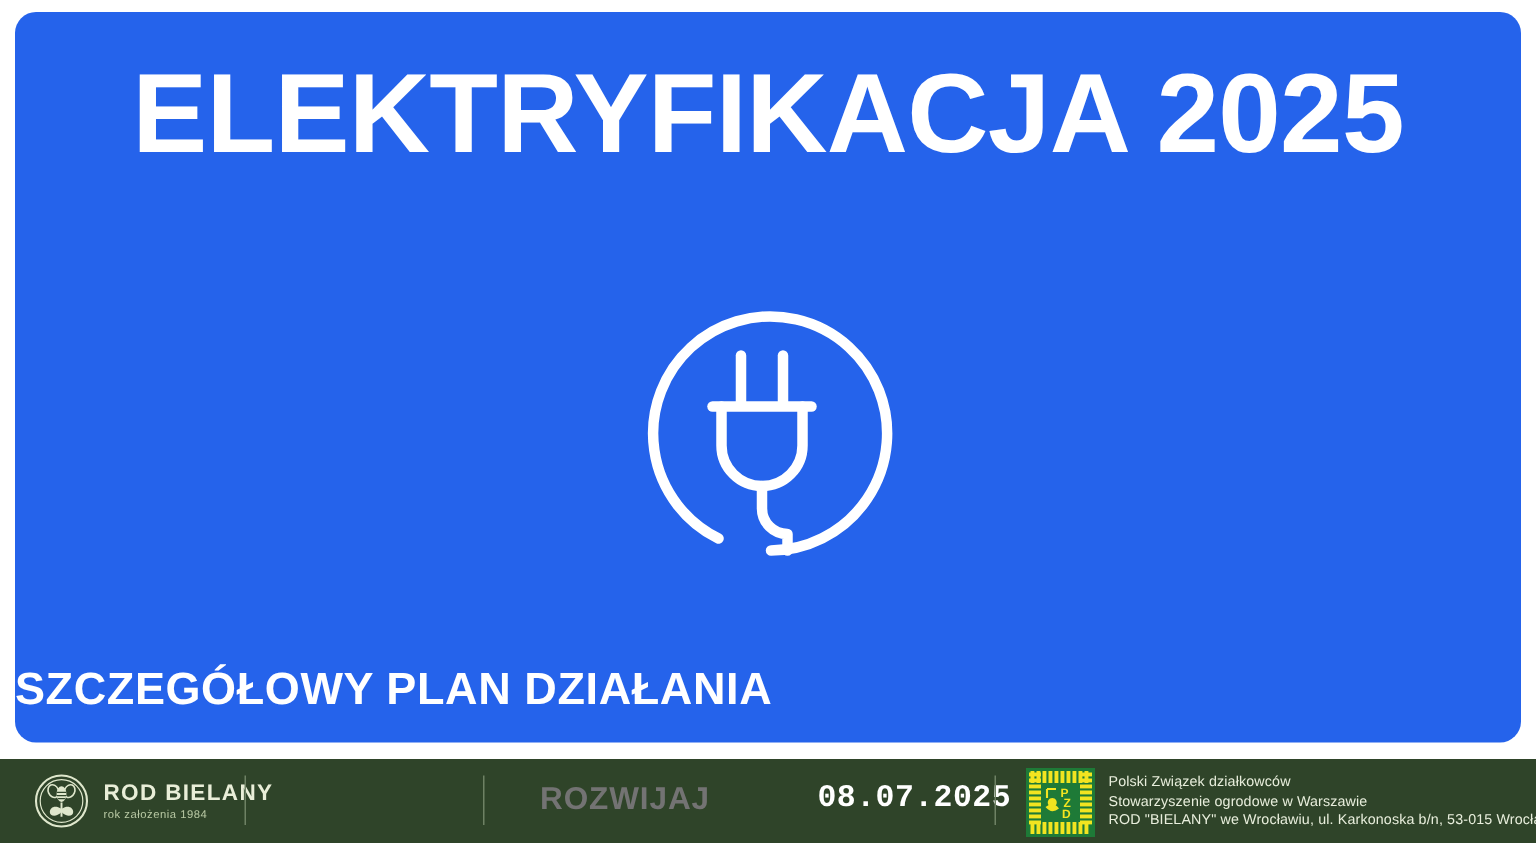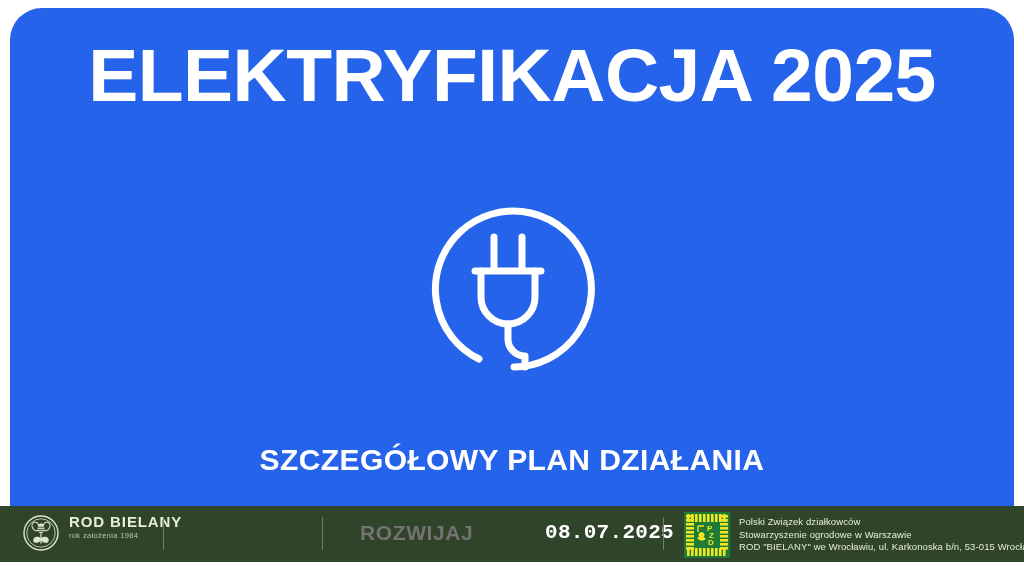--- a/index.html
+++ b/index.html
@@ -23,23 +23,23 @@
     height: 566px;
     background: #ffffff;
   }
 
   
   #blue-panel {
     position: absolute;
     left: 10px;
     top: 8px;
     width: 1004px;
-    height: 554px;
+    height: 487px;
     background: #2563eb;
-    border-radius: 32px;
+    border-radius: 14px;
     overflow: hidden;
   }
 
   
   #title {
     position: absolute;
     left: 0;
     top: 22px;
     width: 1004px;
     text-align: center;
@@ -68,21 +68,21 @@
     width: 190px;
     height: 190px;
   }
 
   
   #subtitle {
     position: absolute;
     left: 0;
     top: 432px;
     width: 1004px;
-    text-align: center;
+    text-align: left;
     color: #ffffff;
     font-family: "Liberation Sans", sans-serif;
     font-weight: bold;
     font-size: 30px;
     line-height: 40px;
     letter-spacing: 0.4px;
     white-space: nowrap;
   }
 
   
@@ -105,21 +105,21 @@
     background: #ffffff;
   }
 
   
   .brand-lockup {
     position: absolute;
     left: 22px;
     top: 514px;
     height: 40px;
     display: flex;
-    align-items: flex-start;
+    align-items: center;
     gap: 9px;
   }
   .brand-emblem {
     width: 38px;
     height: 38px;
     flex: 0 0 38px;
   }
   .brand-words {
     display: flex;
     flex-direction: column;

